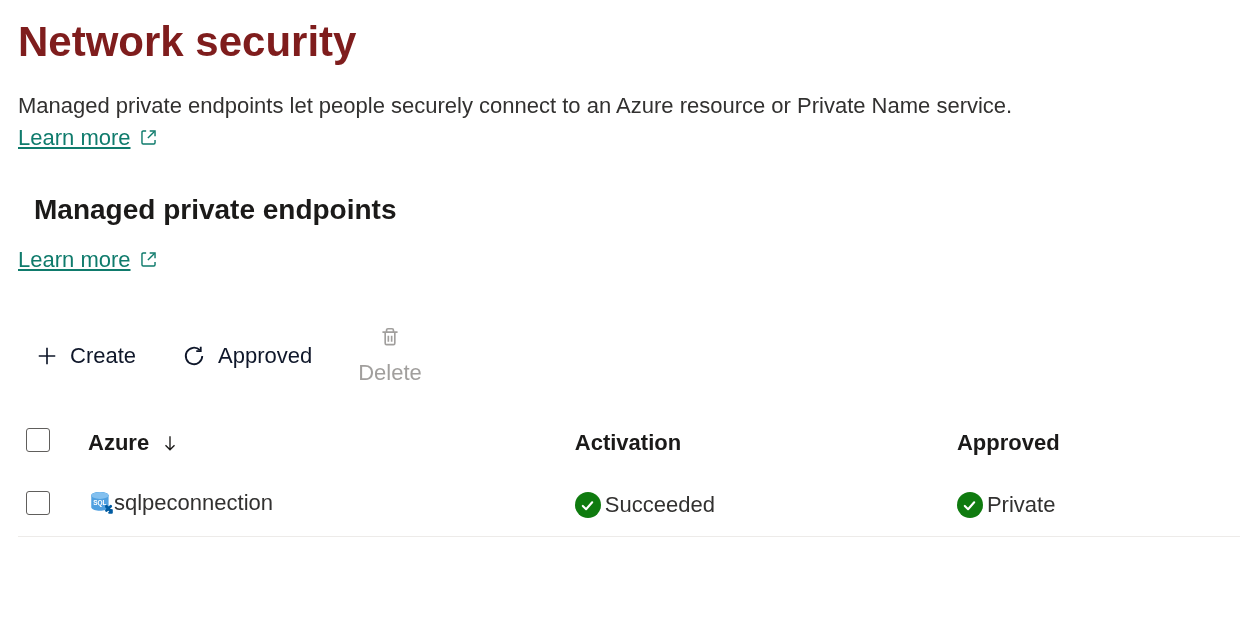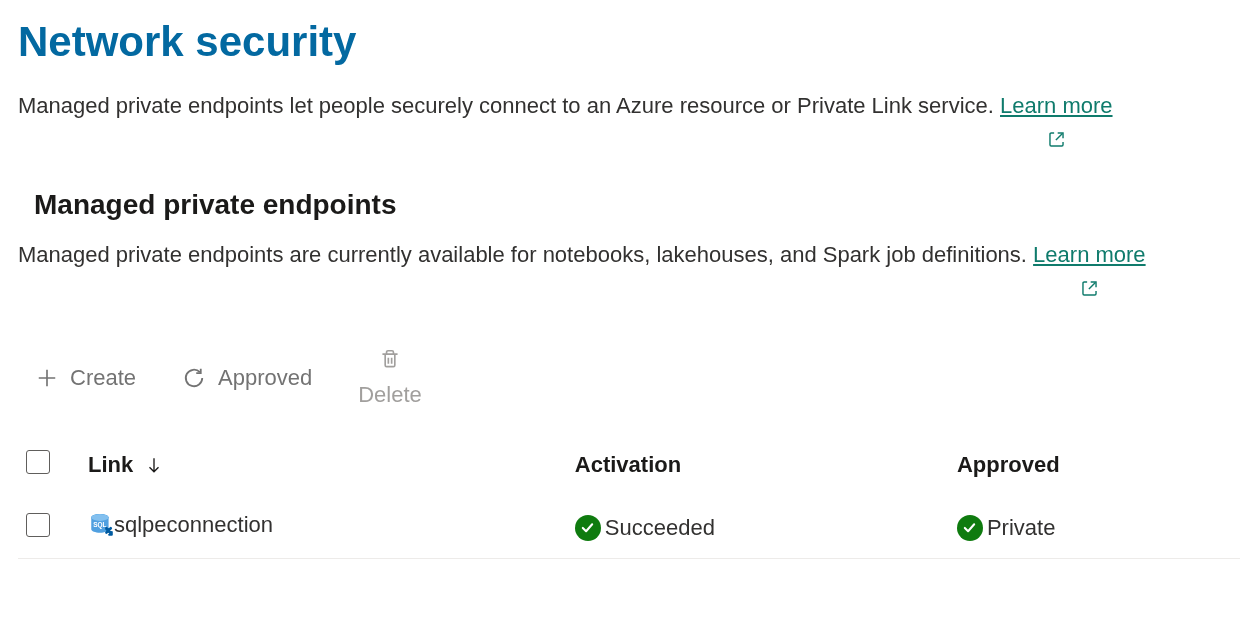--- a/index.html
+++ b/index.html
@@ -8,21 +8,21 @@
       padding: 18px;
       font-family: "Segoe UI", -apple-system, sans-serif;
       color: #323130;
       background: #fff;
       font-size: 16px;
     }
     h1.page-title {
       font-size: 42px;
       font-weight: 700;
       margin: 0 0 24px 0;
-      color: #0369a1;
+      color: #7f1d1d;
     }
     p.description {
       font-size: 22px;
       margin: 0 0 40px 0;
       line-height: 1.45;
       color: #323130;
       max-width: 1130px;
     }
     h2.section-title {
       font-size: 28px;
@@ -36,37 +36,36 @@
       line-height: 1.45;
       color: #323130;
       max-width: 1130px;
     }
     a.learn-more {
       color: #0f7b6c;
       text-decoration: underline;
       display: inline-flex;
       align-items: center;
       gap: 8px;
-      flex-direction: column;
     }
     a.learn-more svg { color: #0f7b6c; }
     .toolbar {
       display: flex;
       gap: 46px;
       align-items: center;
       margin: 0 0 32px 18px;
     }
     .toolbar-btn {
       display: inline-flex;
       align-items: center;
       gap: 12px;
       background: none;
       border: none;
       font-size: 22px;
-      color: #737373;
+      color: #0f172a;
       cursor: pointer;
       padding: 0;
       font-family: inherit;
     }
     .toolbar-btn svg { flex-shrink: 0; }
     .toolbar-btn.disabled {
       color: #a19f9d;
       cursor: default;
       flex-direction: column;
     }
@@ -128,35 +127,34 @@
       width:26px;
       height:26px;
     }
   </style>
 </head>
 <body>
 
 <h1 class="page-title">Network security</h1>
 
 <p class="description">
-  <span>Managed private endpoints let people securely connect to an Azure resource or Private Link service.</span>
+  <span>Managed private endpoints let people securely connect to an Azure resource or Private Name service.</span>
   <a href="#" class="learn-more">
     <span>Learn more</span>
     <svg width="19" height="19" viewBox="0 0 16 16" fill="none" stroke="currentColor" stroke-width="1.2">
       <path d="M6 2.5H3.5a1 1 0 0 0-1 1v9a1 1 0 0 0 1 1h9a1 1 0 0 0 1-1V10"></path>
       <path d="M9 2.5H13.5V7"></path>
       <path d="M13 3 L7.5 8.5"></path>
     </svg>
   </a>
 </p>
 
 <h2 class="section-title">Managed private endpoints</h2>
 
 <p class="section-description">
-  <span>Managed private endpoints are currently available for notebooks, lakehouses, and Spark job definitions.</span>
   <a href="#" class="learn-more">
     <span>Learn more</span>
     <svg width="19" height="19" viewBox="0 0 16 16" fill="none" stroke="currentColor" stroke-width="1.2">
       <path d="M6 2.5H3.5a1 1 0 0 0-1 1v9a1 1 0 0 0 1 1h9a1 1 0 0 0 1-1V10"></path>
       <path d="M9 2.5H13.5V7"></path>
       <path d="M13 3 L7.5 8.5"></path>
     </svg>
   </a>
 </p>
 
@@ -183,21 +181,21 @@
 </div>
 
 <table class="grid">
   <thead>
     <tr>
       <th class="checkbox-cell">
         <span class="chk"></span>
       </th>
       <th>
         <span class="sort-header">
-          <span>Link</span>
+          <span>Azure</span>
           <svg width="18" height="22" viewBox="0 0 16 16" fill="none" stroke="currentColor" stroke-width="1.2">
             <path d="M8 2v12M4 10l4 4 4-4"></path>
           </svg>
         </span>
       </th>
       <th>
         <span>Activation</span>
       </th>
       <th>
         <span>Approved</span>

